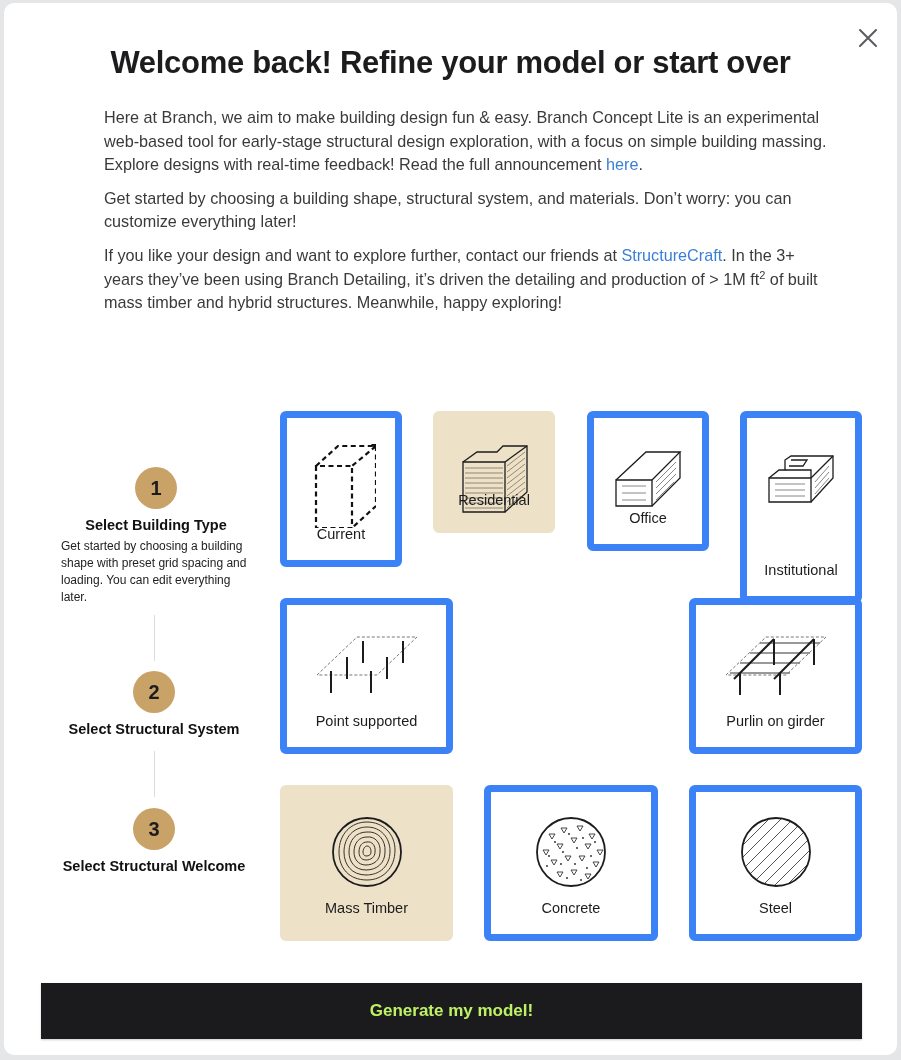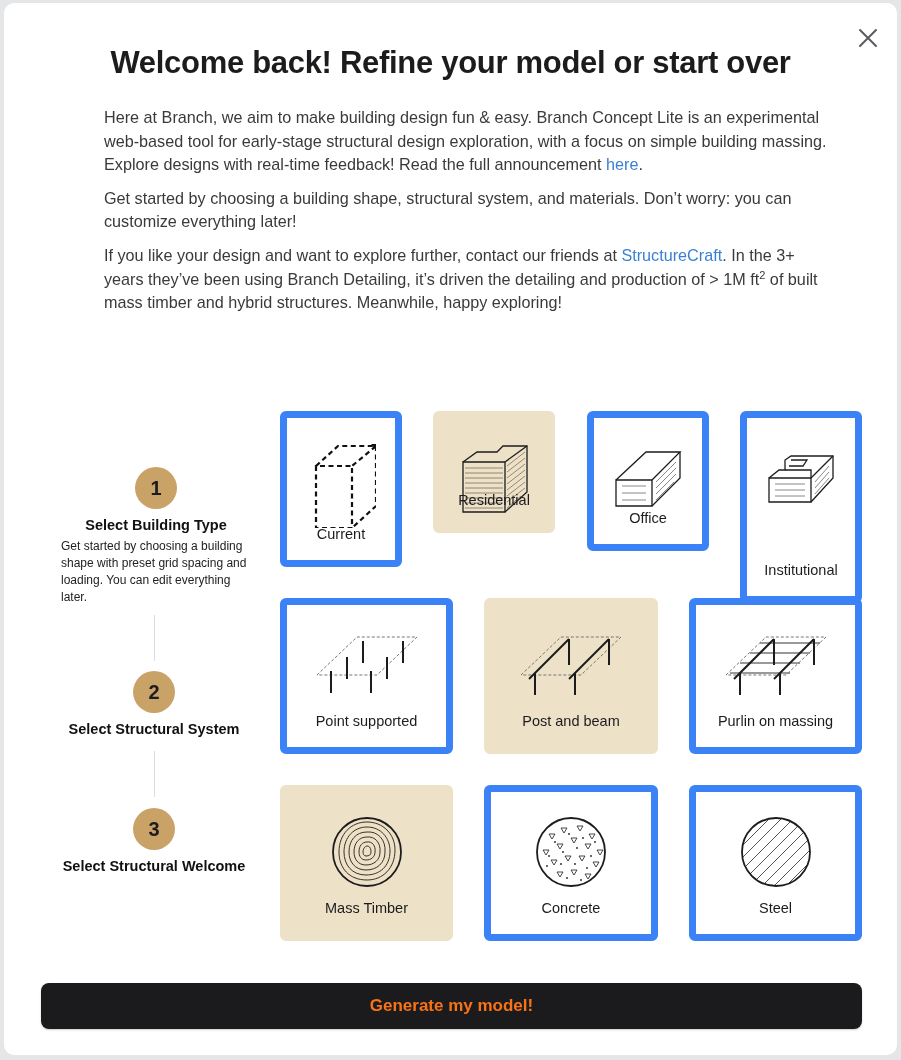--- a/index.html
+++ b/index.html
@@ -84,24 +84,24 @@
     text-align: center;
     font-size: 14.5px; color: #1c1c1e;
   }
   .card-icon {
     position: absolute; left: 50%;
     transform: translateX(-50%);
   }
 
   .generate-btn {
     position: absolute; left: 37px; top: 980px;
-    width: 821px; height: 46px;
+    width: 821px; height: 56px;
     background: #1b1b1d;
-    color: #f97316;
-    border: none; border-radius: 8px;
+    color: #bef264;
+    border: none; border-radius: 0;
     font-family: "Liberation Sans", "DejaVu Sans", sans-serif;
     font-size: 17px; font-weight: bold;
     cursor: pointer;
     box-shadow: 0 1px 2px rgba(0,0,0,0.2);
   }
 </style>
 </head>
 <body>
 
 <div class="modal">
@@ -229,54 +229,40 @@
         <line x1="32" y1="22" x2="32" y2="44"></line>
         <line x1="48" y1="6" x2="48" y2="28"></line>
         <line x1="56" y1="36" x2="56" y2="58"></line>
         <line x1="72" y1="22" x2="72" y2="44"></line>
         <line x1="88" y1="6" x2="88" y2="28"></line>
       </g>
     </svg>
     <div class="card-label">Point supported</div>
   </div>
 
-  <div class="card selected" style="left:480px; top:595px; width:174px; height:156px;">
-    <svg class="card-icon" style="top:30px;" width="104" height="62" viewBox="0 0 104 62">
-      <path d="M2 40 L42 2 L102 2 L62 40 Z" fill="none" stroke="#777" stroke-width="1" stroke-dasharray="3 2"></path>
-      <g stroke="#1c1c1e" stroke-width="2">
-        <line x1="10" y1="44" x2="50" y2="4"></line>
-        <line x1="50" y1="4" x2="50" y2="30"></line>
-        <line x1="16" y1="38" x2="16" y2="60"></line>
-        <line x1="50" y1="44" x2="90" y2="4"></line>
-        <line x1="90" y1="4" x2="90" y2="30"></line>
-        <line x1="56" y1="38" x2="56" y2="60"></line>
-      </g>
-    </svg>
-    <div class="card-label">Post and beam</div>
-  </div>
 
   <div class="card" style="left:685px; top:595px; width:173px; height:156px;">
     <svg class="card-icon" style="top:30px;" width="104" height="62" viewBox="0 0 104 62">
       <path d="M2 40 L42 2 L102 2 L62 40 Z" fill="none" stroke="#777" stroke-width="1" stroke-dasharray="3 2"></path>
       <g stroke="#777" stroke-width="1.3">
         <line x1="36" y1="8" x2="96" y2="8"></line>
         <line x1="26" y1="18" x2="86" y2="18"></line>
         <line x1="16" y1="28" x2="76" y2="28"></line>
         <line x1="6" y1="38" x2="66" y2="38"></line>
       </g>
       <g stroke="#1c1c1e" stroke-width="2">
         <line x1="10" y1="44" x2="50" y2="4"></line>
         <line x1="50" y1="4" x2="50" y2="30"></line>
         <line x1="16" y1="38" x2="16" y2="60"></line>
         <line x1="50" y1="44" x2="90" y2="4"></line>
         <line x1="90" y1="4" x2="90" y2="30"></line>
         <line x1="56" y1="38" x2="56" y2="60"></line>
       </g>
     </svg>
-    <div class="card-label">Purlin on massing</div>
+    <div class="card-label">Purlin on girder</div>
   </div>
 
   <div class="card" style="left:480px; top:782px; width:174px; height:156px;">
     <svg class="card-icon" style="top:24px;" width="72" height="72" viewBox="0 0 72 72">
       <circle cx="36" cy="36" r="34" fill="none" stroke="#1c1c1e" stroke-width="1.8"></circle>
       <g fill="none" stroke="#333" stroke-width="0.9">
         <path d="M14 18 L20 18 L17 23 Z"></path>
           <path d="M26 12 L32 12 L29 17 Z"></path>
         <path d="M42 10 L48 10 L45 15 Z"></path>
           <path d="M54 18 L60 18 L57 23 Z"></path>

